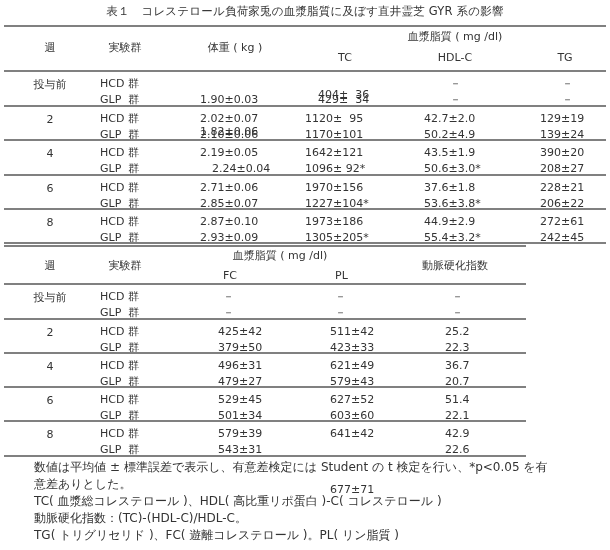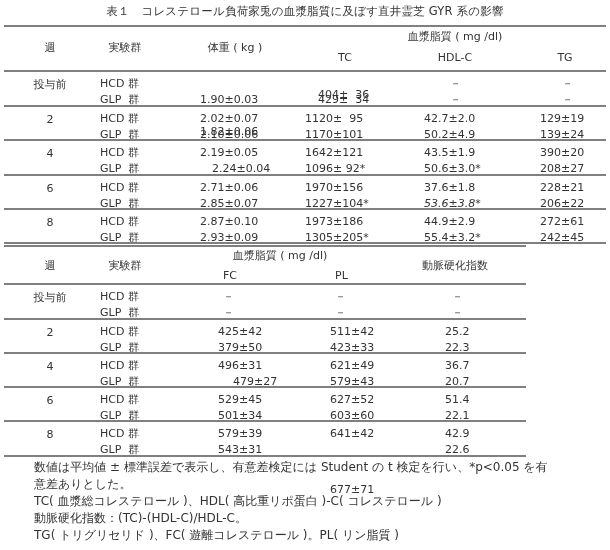--- a/index.html
+++ b/index.html
@@ -70,21 +70,21 @@
       <div class="hline" style="left:4px;top:174px;width:602px;"></div>
       <div class="cell c" style="left:20px;top:182px;width:60px;">6</div>
       <div class="cell" style="left:100px;top:181px;">HCD 群</div>
       <div class="cell" style="left:200px;top:181px;">2.71±0.06</div>
       <div class="cell" style="left:305px;top:181px;">1970±156</div>
       <div class="cell" style="left:424px;top:181px;">37.6±1.8</div>
       <div class="cell" style="left:540px;top:181px;">228±21</div>
       <div class="cell" style="left:100px;top:197px;">GLP  群</div>
       <div class="cell" style="left:200px;top:197px;">2.85±0.07</div>
       <div class="cell" style="left:305px;top:197px;">1227±104*</div>
-      <div class="cell" style="left:424px;top:197px;font-style:italic;">53.6±3.8*</div>
+      <div class="cell" style="left:424px;top:197px;">53.6±3.8*</div>
       <div class="cell" style="left:540px;top:197px;">206±22</div>
       <div class="hline" style="left:4px;top:208px;width:602px;"></div>
       <div class="cell c" style="left:20px;top:216px;width:60px;">8</div>
       <div class="cell" style="left:100px;top:215px;">HCD 群</div>
       <div class="cell" style="left:200px;top:215px;">2.87±0.10</div>
       <div class="cell" style="left:305px;top:215px;">1973±186</div>
       <div class="cell" style="left:424px;top:215px;">44.9±2.9</div>
       <div class="cell" style="left:540px;top:215px;">272±61</div>
       <div class="cell" style="left:100px;top:231px;">GLP  群</div>
       <div class="cell" style="left:200px;top:231px;">2.93±0.09</div>
@@ -127,21 +127,21 @@
       <div class="cell" style="left:218px;top:341px;">379±50</div>
       <div class="cell" style="left:330px;top:341px;">423±33</div>
       <div class="cell" style="left:445px;top:341px;">22.3</div>
       <div class="hline" style="left:4px;top:352px;width:522px;"></div>
       <div class="cell c" style="left:20px;top:360px;width:60px;">4</div>
       <div class="cell" style="left:100px;top:359px;">HCD 群</div>
       <div class="cell" style="left:218px;top:359px;">496±31</div>
       <div class="cell" style="left:330px;top:359px;">621±49</div>
       <div class="cell" style="left:445px;top:359px;">36.7</div>
       <div class="cell" style="left:100px;top:375px;">GLP  群</div>
-      <div class="cell" style="left:218px;top:375px;margin-left:15px;">479±27</div>
+      <div class="cell" style="left:218px;top:375px;">479±27</div>
       <div class="cell" style="left:330px;top:375px;">579±43</div>
       <div class="cell" style="left:445px;top:375px;">20.7</div>
       <div class="hline" style="left:4px;top:386px;width:522px;"></div>
       <div class="cell c" style="left:20px;top:394px;width:60px;">6</div>
       <div class="cell" style="left:100px;top:393px;">HCD 群</div>
       <div class="cell" style="left:218px;top:393px;">529±45</div>
       <div class="cell" style="left:330px;top:393px;">627±52</div>
       <div class="cell" style="left:445px;top:393px;">51.4</div>
       <div class="cell" style="left:100px;top:409px;">GLP  群</div>
       <div class="cell" style="left:218px;top:409px;">501±34</div>

